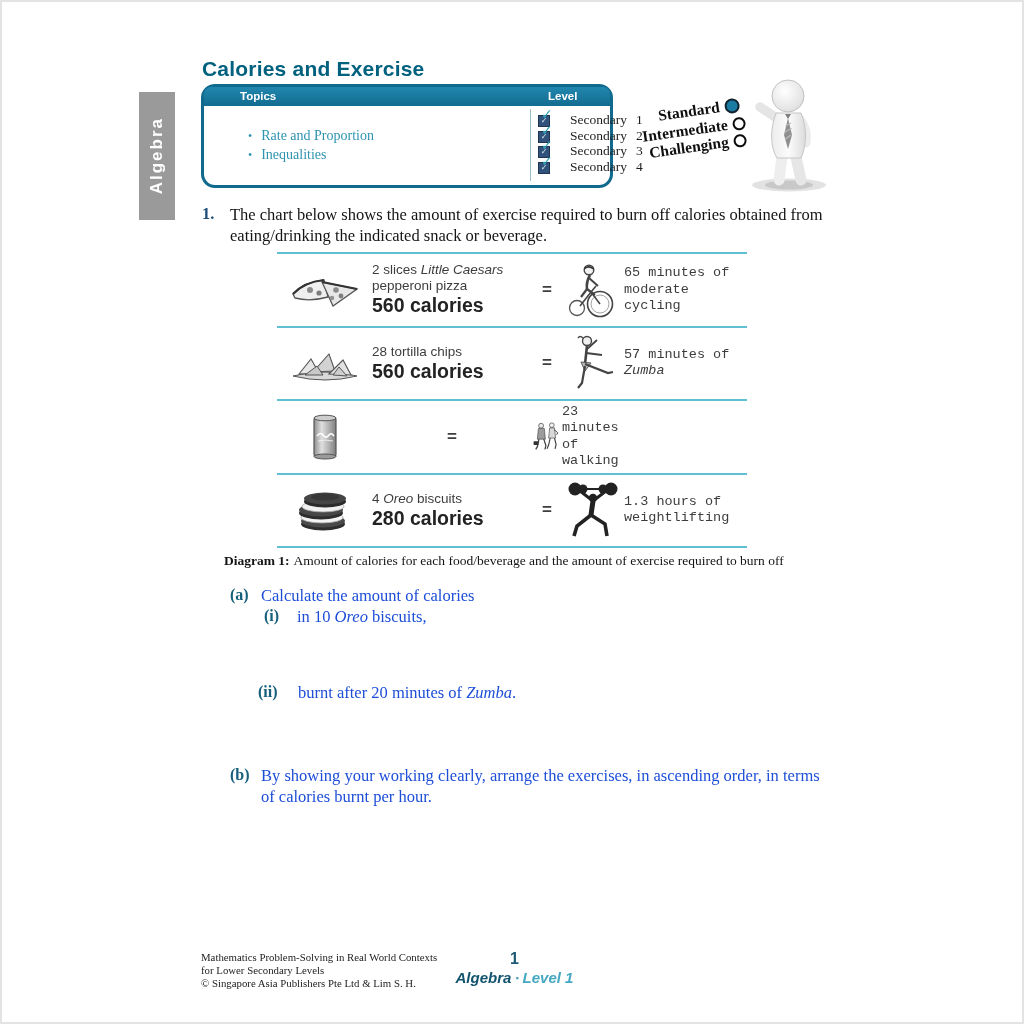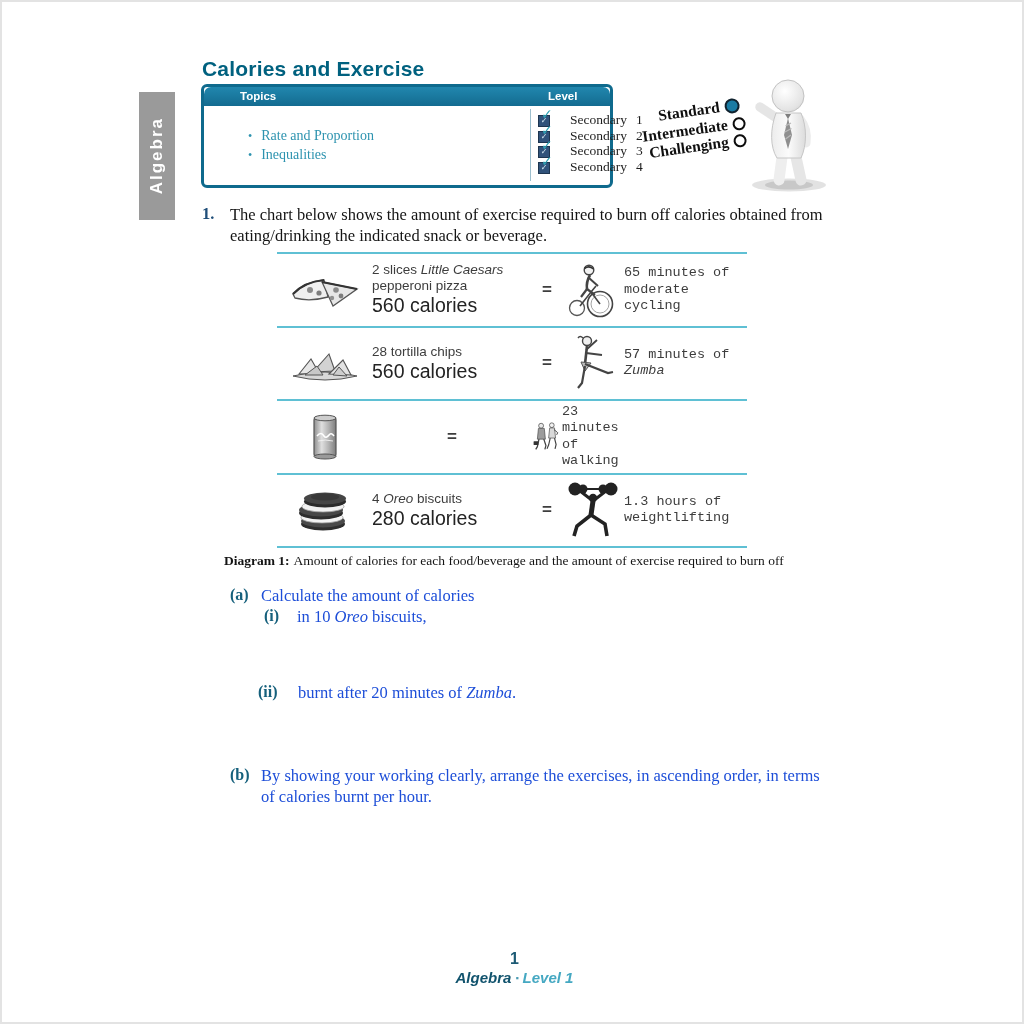--- a/index.html
+++ b/index.html
@@ -11,21 +11,21 @@
     background:#9a9a9a;display:flex;align-items:center;justify-content:center;}
   .algebra-tab span{writing-mode:vertical-rl;transform:rotate(180deg);
     font-family:"Liberation Sans",sans-serif;font-weight:bold;font-size:17px;
     color:#fff;letter-spacing:2px;}
   
   .title{position:absolute;left:200px;top:55px;margin:0;
     font-family:"Liberation Sans",sans-serif;font-weight:bold;font-size:21px;
     color:#00617f;letter-spacing:.2px;}
   
   .topics-box{position:absolute;left:199px;top:82px;width:412px;height:104px;
-    border:3px solid #0f6a8d;border-radius:6px;background:#fff;box-sizing:border-box;}
+    border:3px solid #0f6a8d;border-radius:14px;background:#fff;box-sizing:border-box;}
   .box-header{position:absolute;left:0;right:0;top:0;height:19px;
     background:linear-gradient(#2187ae,#136b90);border-radius:7px 7px 0 0;
     font-family:"Liberation Sans",sans-serif;font-weight:bold;font-size:11.5px;
     color:#fff;line-height:19px;}
   .th-topics{position:absolute;left:36px;}
   .th-level{position:absolute;left:344px;}
   .box-divider{position:absolute;left:326px;top:22px;bottom:4px;width:1px;background:#9dbfce;}
   .topics-list{position:absolute;left:28px;top:24px;margin:16px;padding:0;list-style:none;}
   .topics-list li{color:#2d93af;font-size:14px;line-height:18.5px;}
   .topics-list .bullet{margin-right:9px;font-size:12px;}
@@ -51,21 +51,21 @@
   .figurine{position:absolute;left:100px;top:0px;}
   
   .q-number{position:absolute;left:200px;top:202px;font-weight:bold;font-size:16.5px;color:#1f4e79;}
   .q-text{position:absolute;left:228px;top:202px;width:610px;font-size:16.5px;line-height:21px;color:#141414;}
   
   .chart{position:absolute;left:275px;top:250px;width:470px;border-top:2px solid #5fc0d4;}
   .crow{display:grid;grid-template-columns:95px 160px 30px 62px 123px;align-items:center;
     height:71.5px;border-bottom:2px solid #5fc0d4;}
   .cicon{display:flex;align-items:center;justify-content:center;}
   .food-l1{font-family:"Liberation Sans",sans-serif;font-size:13.5px;color:#3d3d3d;line-height:16px;}
-  .cal{font-family:"Liberation Sans",sans-serif;font-weight:normal;font-size:19.5px;color:#232323;line-height:23px;}
+  .cal{font-family:"Liberation Sans",sans-serif;font-weight:bold;font-size:19.5px;color:#232323;line-height:23px;}
   .eq{font-family:"Liberation Sans",sans-serif;font-weight:bold;font-size:17px;color:#3d3d3d;text-align:center;}
   .ex-line{font-family:Liberation Mono, monospace;font-size:13.5px;color:#3d3d3d;line-height:16.5px;}
   
   .caption{position:absolute;left:222px;top:551px;font-size:13.5px;color:#141414;}
   .caption b{font-weight:bold;}
   .caption .cap-text{margin-left:4px;}
   
   .part-label{position:absolute;font-weight:bold;font-size:16px;color:#16607c;}
   .part-text{position:absolute;font-size:16.5px;color:#1d4ed8;line-height:21px;}
   
@@ -349,20 +349,25 @@
   <div class="part-text" style="left:296px;top:680px;">
     <span>burnt after 20 minutes of </span><i>Zumba</i><span>.</span>
   </div>
 
   <div class="part-label" style="left:228px;top:764px;">(b)</div>
   <div class="part-text" style="left:259px;top:763px;width:580px;">
     <div>By showing your working clearly, arrange the exercises, in ascending order, in terms</div>
     <div>of calories burnt per hour.</div>
   </div>
 
+  <div class="imprint">
+    <div>Mathematics Problem-Solving in Real World Contexts</div>
+    <div>for Lower Secondary Levels</div>
+    <div>© Singapore Asia Publishers Pte Ltd &amp; Lim S. H.</div>
+  </div>
   <div class="page-block">
     <div class="page-num">1</div>
     <div class="section-line">
       <span class="section-name">Algebra</span><span class="section-bullet">▪</span><span class="section-level">Level 1</span>
     </div>
   </div>
 
 </div>
 
 </body></html>

